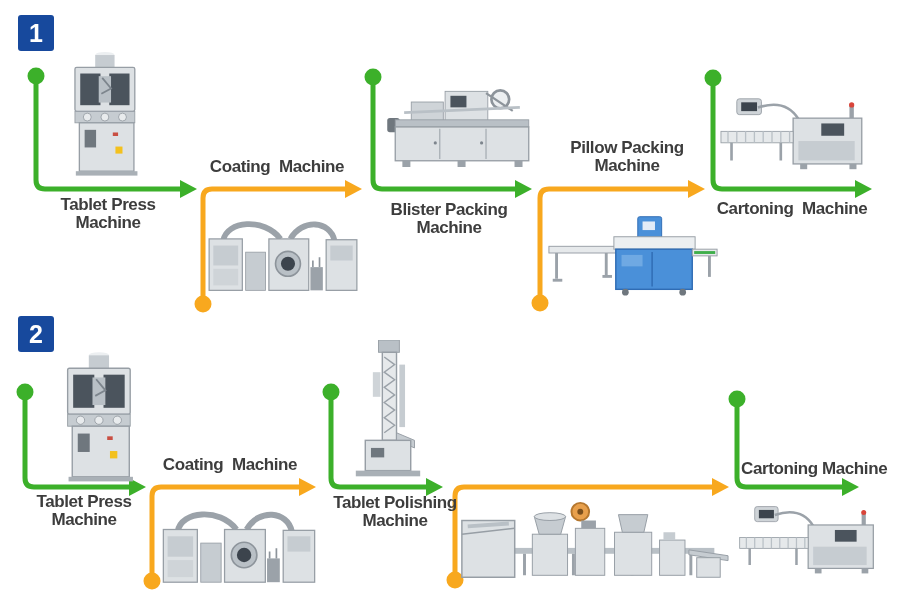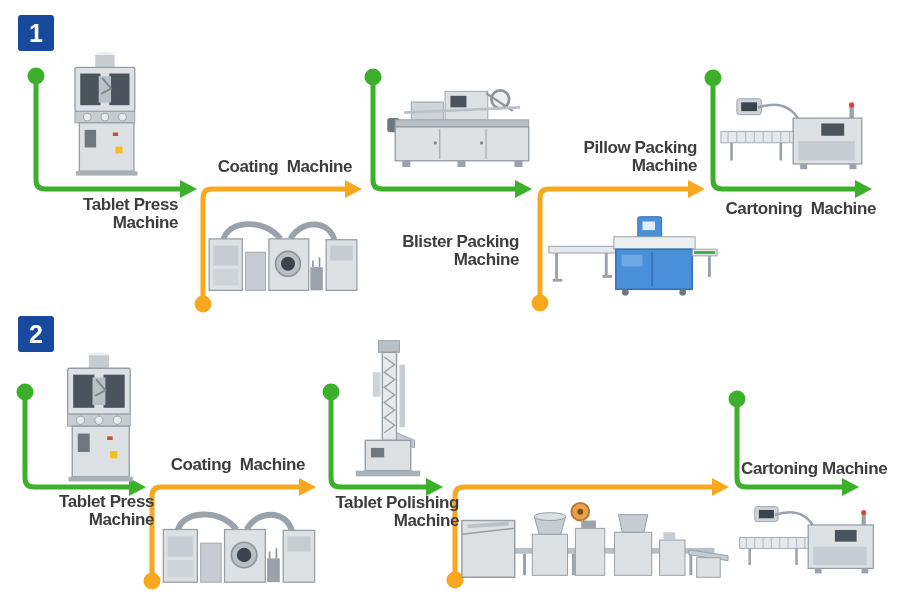--- a/index.html
+++ b/index.html
@@ -9,21 +9,21 @@
   }
   .scene { position:absolute; left:0; top:0; }
   .badge {
     position:absolute; width:36px; height:36px; border-radius:3px;
     background:#17499d; color:#ffffff; font-weight:700; font-size:25px;
     display:flex; align-items:center; justify-content:center;
     font-family:"Liberation Sans", sans-serif;
   }
   .mlabel {
     position:absolute; font-weight:700; font-size:17px; line-height:18px;
-    color:#3d3d3d; text-align:right; white-space:pre; letter-spacing:-0.4px;
+    color:#3d3d3d; text-align:center; white-space:pre; letter-spacing:-0.4px;
     font-family:"Liberation Sans", sans-serif;
   }
 </style>
 </head>
 <body>
 
 <div class="stage" style="background: rgb(255, 255, 255);">
 
   <svg class="scene" width="900" height="604" viewBox="0 0 900 604">
     <defs>
@@ -213,26 +213,26 @@
     <use href="#sym-counting" x="456" y="497" width="274" height="93"></use>
     <use href="#sym-cartoning" x="738" y="498" width="142" height="84"></use>
   </svg>
 
   <div class="badge" style="left: 18px; top: 15px; background: rgb(23, 73, 157);">1</div>
   <div class="badge" style="left: 18px; top: 316px; background: rgb(23, 73, 157);">2</div>
 
   <div class="mlabel" style="left: 38px; top: 196px; width: 140px; color: rgb(61, 61, 61);">Tablet Press
 Machine</div>
   <div class="mlabel" style="left: 202px; top: 158px; width: 150px; color: rgb(61, 61, 61);">Coating  Machine</div>
-  <div class="mlabel" style="left: 379px; top: 201px; width: 140px; color: rgb(61, 61, 61); margin-top: 32px;">Blister Packing
+  <div class="mlabel" style="left: 379px; top: 201px; width: 140px; color: rgb(61, 61, 61);">Blister Packing
 Machine</div>
   <div class="mlabel" style="left: 557px; top: 139px; width: 140px; color: rgb(61, 61, 61);">Pillow Packing
 Machine</div>
   <div class="mlabel" style="left: 708px; top: 200px; width: 168px; color: rgb(61, 61, 61);">Cartoning  Machine</div>
 
   <div class="mlabel" style="left: 14px; top: 493px; width: 140px; color: rgb(61, 61, 61);">Tablet Press
 Machine</div>
   <div class="mlabel" style="left: 155px; top: 456px; width: 150px; color: rgb(61, 61, 61);">Coating  Machine</div>
-  <div class="mlabel" style="left: 313px; top: 494px; width: 146px; color: rgb(61, 61, 61);">Tablet Polishing
+  <div class="mlabel" style="left: 322px; top: 494px; width: 146px; color: rgb(61, 61, 61);">Tablet Polishing
 Machine</div>
   <div class="mlabel" style="left: 741px; top: 460px; width: 146px; color: rgb(61, 61, 61);">Cartoning Machine</div>
 
 </div>
 
 </body></html>

